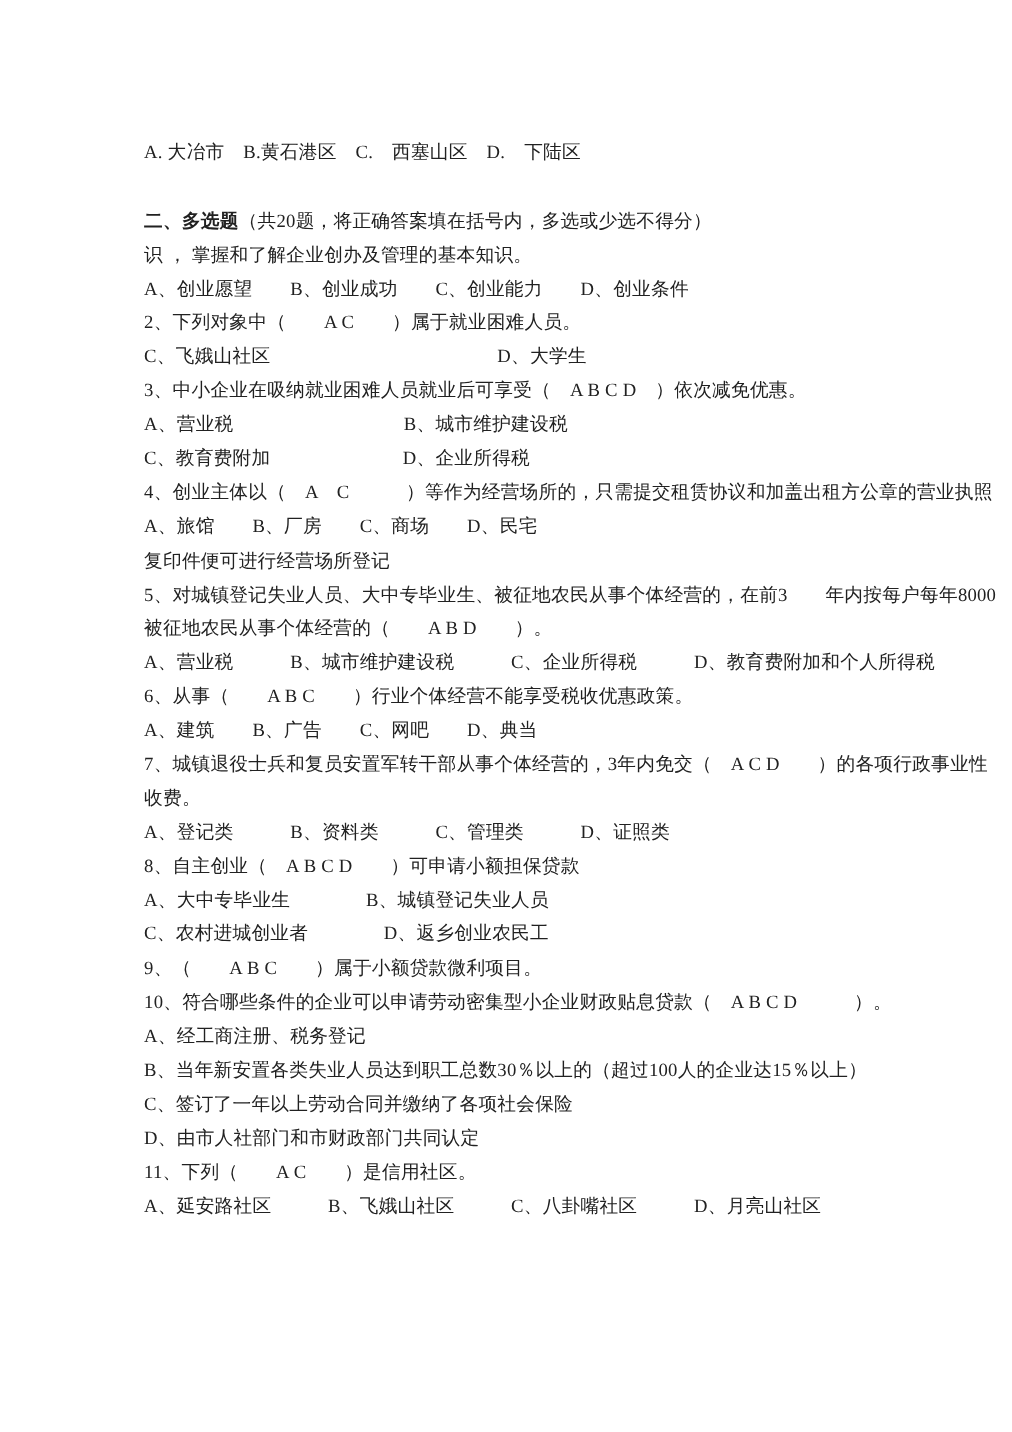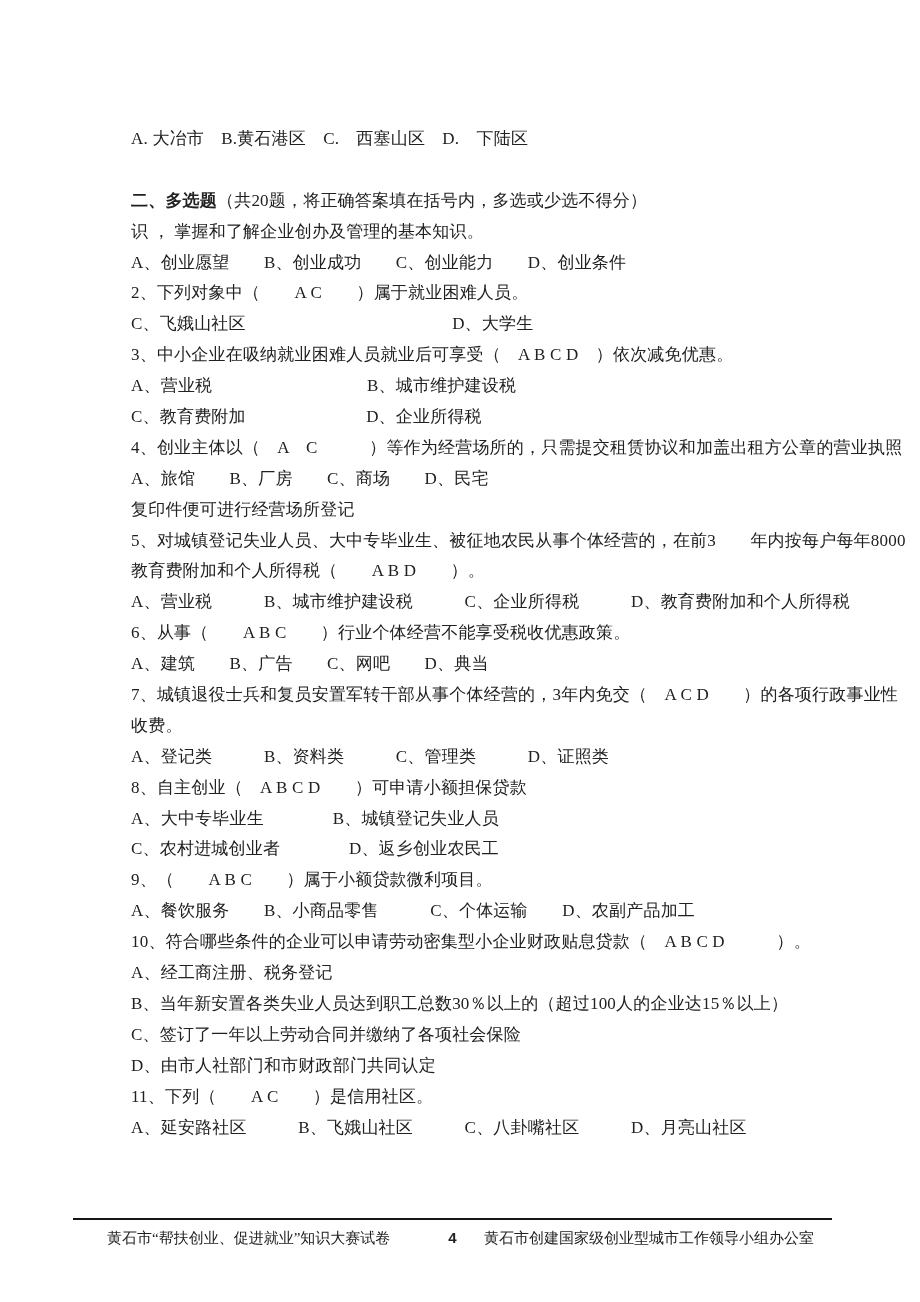--- a/index.html
+++ b/index.html
@@ -69,42 +69,34 @@
       <div class="line"><span>A、创业愿望　　B、创业成功　　C、创业能力　　D、创业条件</span></div>
       <div class="line"><span>2、下列对象中（　　A C　　）属于就业困难人员。</span></div>
       <div class="line"><span>C、飞娥山社区　　　　　　　　　　　　D、大学生</span></div>
       <div class="line"><span>3、中小企业在吸纳就业困难人员就业后可享受（　A B C D　）依次减免优惠。</span></div>
       <div class="line"><span>A、营业税　　　　　　　　　B、城市维护建设税</span></div>
       <div class="line"><span>C、教育费附加　　　　　　　D、企业所得税</span></div>
       <div class="line"><span>4、创业主体以（　A　C　　　）等作为经营场所的，只需提交租赁协议和加盖出租方公章的营业执照</span></div>
       <div class="line"><span>A、旅馆　　B、厂房　　C、商场　　D、民宅</span></div>
       <div class="line"><span>复印件便可进行经营场所登记</span></div>
       <div class="line"><span>5、对城镇登记失业人员、大中专毕业生、被征地农民从事个体经营的，在前3　　年内按每户每年8000</span></div>
-      <div class="line"><span>教育费附加和个人所得税（　　A B D　　）。</span></div>
+      <div class="line"><span>被征地农民从事个体经营的（　　A B D　　）。</span></div>
       <div class="line"><span>A、营业税　　　B、城市维护建设税　　　C、企业所得税　　　D、教育费附加和个人所得税</span></div>
       <div class="line"><span>6、从事（　　A B C　　）行业个体经营不能享受税收优惠政策。</span></div>
       <div class="line"><span>A、建筑　　B、广告　　C、网吧　　D、典当</span></div>
       <div class="line"><span>7、城镇退役士兵和复员安置军转干部从事个体经营的，3年内免交（　A C D　　）的各项行政事业性</span></div>
       <div class="line"><span>收费。</span></div>
       <div class="line"><span>A、登记类　　　B、资料类　　　C、管理类　　　D、证照类</span></div>
       <div class="line"><span>8、自主创业（　A B C D　　）可申请小额担保贷款</span></div>
       <div class="line"><span>A、大中专毕业生　　　　B、城镇登记失业人员</span></div>
       <div class="line"><span>C、农村进城创业者　　　　D、返乡创业农民工</span></div>
       <div class="line"><span>9、（　　A B C　　）属于小额贷款微利项目。</span></div>
-      <div class="line"><span>A、餐饮服务　　B、小商品零售　　　C、个体运输　　D、农副产品加工</span></div>
       <div class="line"><span>10、符合哪些条件的企业可以申请劳动密集型小企业财政贴息贷款（　A B C D　　　）。</span></div>
       <div class="line"><span>A、经工商注册、税务登记</span></div>
       <div class="line"><span>B、当年新安置各类失业人员达到职工总数30％以上的（超过100人的企业达15％以上）</span></div>
       <div class="line"><span>C、签订了一年以上劳动合同并缴纳了各项社会保险</span></div>
       <div class="line"><span>D、由市人社部门和市财政部门共同认定</span></div>
       <div class="line"><span>11、下列（　　A C　　）是信用社区。</span></div>
       <div class="line"><span>A、延安路社区　　　B、飞娥山社区　　　C、八卦嘴社区　　　D、月亮山社区</span></div>
     </div>
 
-  <div class="footer">
-    <div class="footer-row">
-      <span class="footer-left">黄石市“帮扶创业、促进就业”知识大赛试卷</span>
-      <span class="footer-page">4</span>
-      <span class="footer-right">黄石市创建国家级创业型城市工作领导小组办公室</span>
-    </div>
-  </div>
 
 </div>
 
 </body></html>

